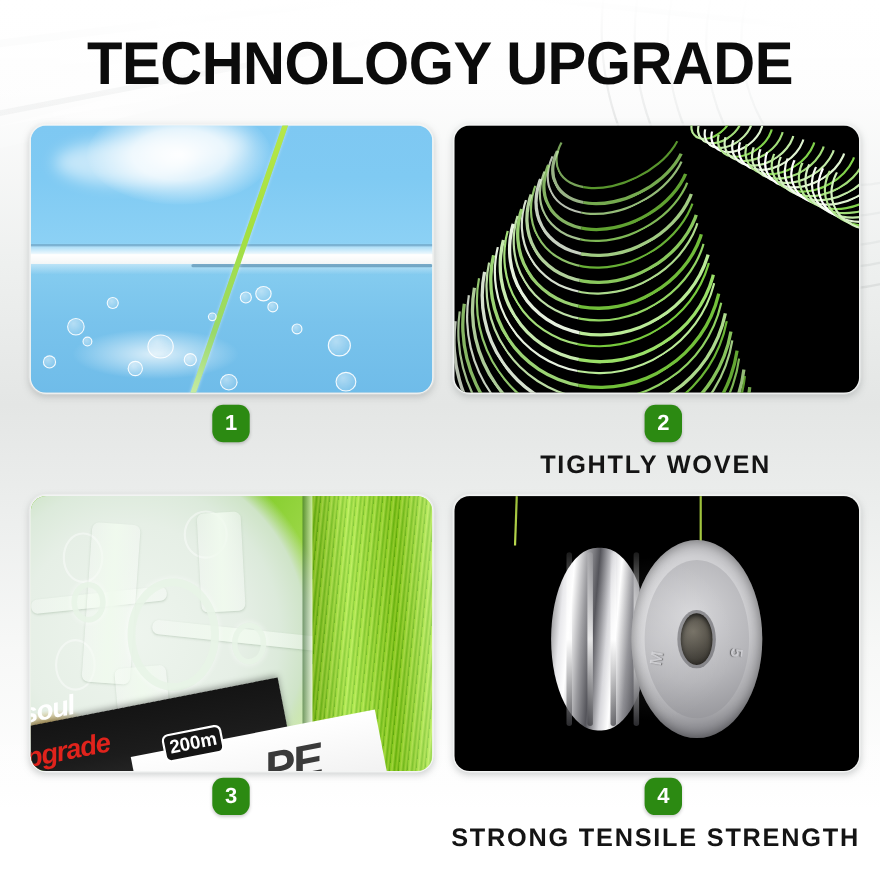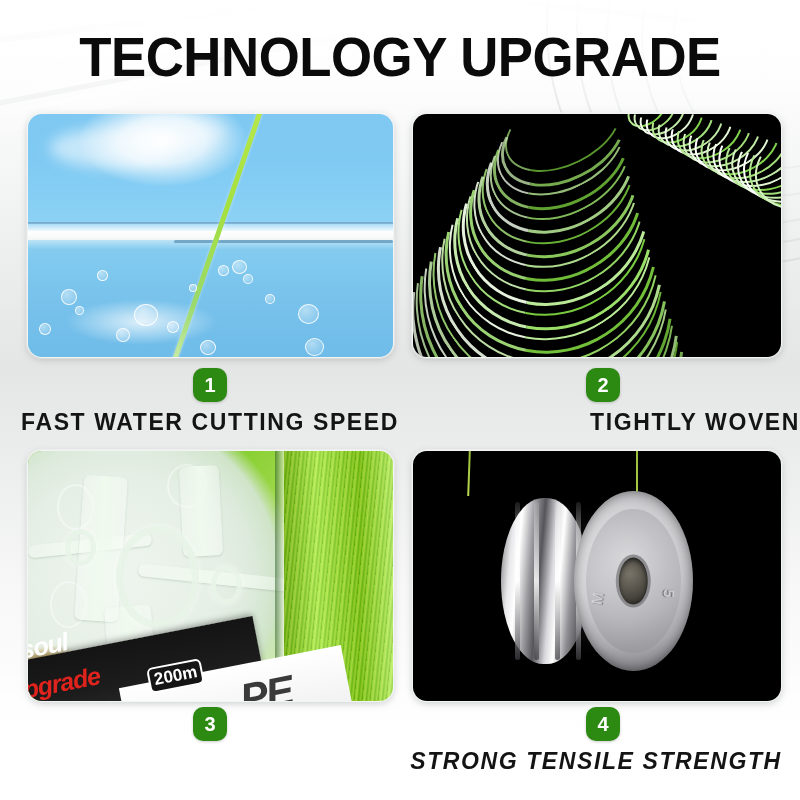--- a/index.html
+++ b/index.html
@@ -54,23 +54,23 @@
          box-shadow:0 1px 3px rgba(0,0,0,.2);}
   .b1{left:193px;top:368px;}
   .b2{left:586px;top:368px;}
   .b3{left:193px;top:707px;}
   .b4{left:586px;top:707px;}
 
   .caption{position:absolute;text-align:center;font-size:23px;font-weight:600;
            color:#141414;letter-spacing:1.6px;white-space:nowrap;
            font-family:"Liberation Sans","DejaVu Sans",sans-serif;}
   .c1{left:0px;top:409px;width:420px;}
-  .c2{left:392px;top:409px;width:408px;text-align:right;}
+  .c2{left:392px;top:409px;width:408px;}
   .c3{left:0px;top:748px;width:420px;}
-  .c4{left:392px;top:748px;width:408px;font-style:italic;}
+  .c4{left:392px;top:748px;width:408px;}
 
   
   .water-sky{position:absolute;left:0;right:0;top:0;height:48%;
              background:linear-gradient(180deg,#7ec8f2 0%,#7fcaf3 40%,#8ed2f5 100%);}
   .sun{position:absolute;left:14%;top:-16%;width:46%;height:78%;border-radius:50%;
        background:radial-gradient(ellipse at 50% 50%,rgba(255,255,255,.98) 0%,rgba(255,255,255,.75) 36%,rgba(255,255,255,0) 72%);}
   .cloud{position:absolute;border-radius:50%;background:rgba(255,255,255,.55);filter:blur(7px);}
   .cl1{left:6%;top:12%;width:34%;height:34%;}
   .cl2{left:28%;top:2%;width:26%;height:26%;opacity:.7;}
   .waterline{position:absolute;left:0;right:0;top:44%;height:12%;
@@ -192,21 +192,20 @@
     <div class="bub" style="left:52%;top:62%;width:9px;height:9px;"></div>
     <div class="bub" style="left:56%;top:60%;width:13px;height:12px;"></div>
     <div class="bub" style="left:59%;top:66%;width:8px;height:8px;"></div>
     <div class="bub" style="left:65%;top:74%;width:8px;height:8px;"></div>
     <div class="bub" style="left:74%;top:78%;width:19px;height:18px;"></div>
     <div class="bub" style="left:76%;top:92%;width:17px;height:16px;"></div>
     <div class="bub" style="left:3%;top:86%;width:10px;height:10px;"></div>
     <div class="bub" style="left:44%;top:70%;width:6px;height:6px;"></div>
   </div>
   <div class="badge b1">1</div>
-  <div class="caption c1">FAST WATER CUTTING SPEED</div>
 
   <div class="panel p2">
     <div class="black-bg"></div>
     <div class="strandwrap" id="strands">
         <div class="strand" style="width: 120px; height: 70px; left: 88px; top: -22px; transform: rotate(-26deg); border-width: 2px; border-style: solid; border-color: transparent transparent rgb(121, 204, 62) rgb(165, 224, 123); opacity: 0.73;"></div>
         <div class="strand" style="width: 126px; height: 78.6px; left: 84.16px; top: -18.32px; transform: rotate(-26.48deg); border-width: 3px; border-style: solid; border-color: transparent transparent rgb(156, 226, 106) rgb(202, 237, 177); opacity: 0.7516;"></div>
         <div class="strand" style="width: 132px; height: 87.2px; left: 80.32px; top: -14.64px; transform: rotate(-26.96deg); border-width: 2px; border-style: solid; border-color: transparent transparent rgb(192, 242, 156) rgb(238, 249, 230); opacity: 0.7732;"></div>
         <div class="strand" style="width: 138px; height: 95.8px; left: 76.48px; top: -10.96px; transform: rotate(-27.44deg); border-width: 3px; border-style: solid; border-color: transparent transparent rgb(121, 204, 62) rgb(165, 224, 123); opacity: 0.7948;"></div>
         <div class="strand" style="width: 144px; height: 104.4px; left: 72.64px; top: -7.28px; transform: rotate(-27.92deg); border-width: 2px; border-style: solid; border-color: transparent transparent rgb(156, 226, 106) rgb(202, 237, 177); opacity: 0.8164;"></div>
         <div class="strand" style="width: 150px; height: 113px; left: 68.8px; top: -3.6px; transform: rotate(-28.4deg); border-width: 3px; border-style: solid; border-color: transparent transparent rgb(192, 242, 156) rgb(238, 249, 230); opacity: 0.838;"></div>

